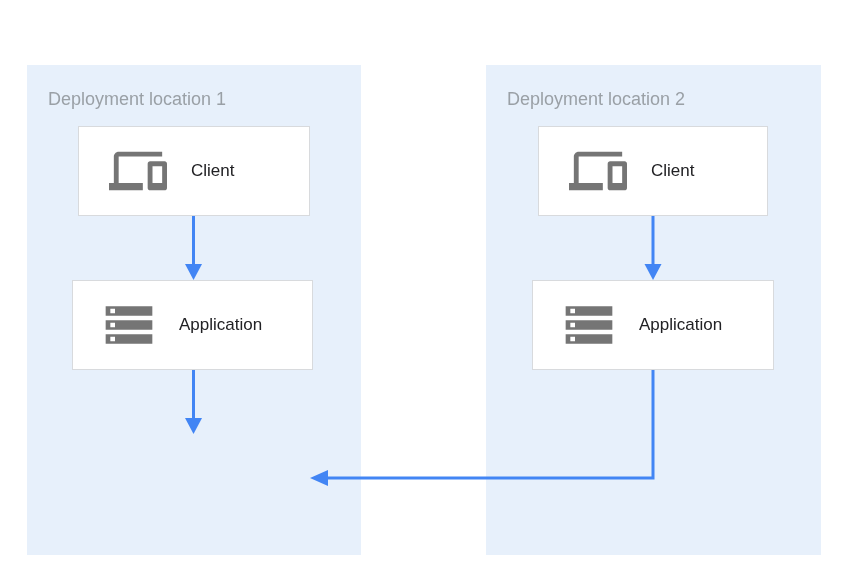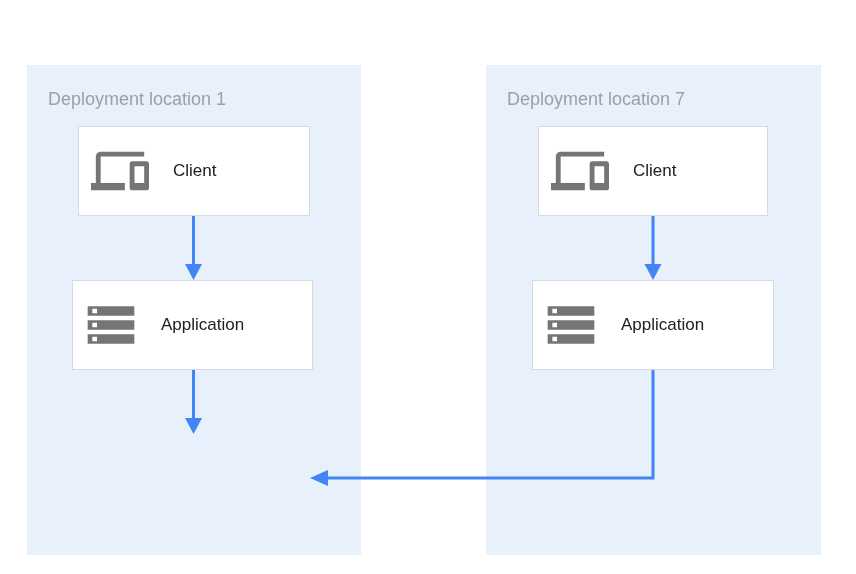--- a/index.html
+++ b/index.html
@@ -33,21 +33,21 @@
     color: #9aa0a6;
     white-space: nowrap;
   }
   .node {
     position: absolute;
     background: #ffffff;
     border: 1px solid #d8dadd;
     box-sizing: border-box;
     display: flex;
     align-items: center;
-    padding-left: 10px;
+    padding-left: 28px;
   }
   .n-client1 { left: 78px;  top: 98px;  width: 232px; height: 90px; }
   .n-app1    { left: 72px;  top: 252px; width: 241px; height: 90px; }
   .n-db1     { left: 79px;  top: 407px; width: 229px; height: 90px; }
   .n-client2 { left: 538px; top: 98px;  width: 230px; height: 90px; }
   .n-app2    { left: 532px; top: 252px; width: 242px; height: 90px; }
   .node .icon {
     flex: 0 0 auto;
     display: flex;
     align-items: center;
@@ -79,21 +79,21 @@
 </head>
 <body>
 
 <div class="canvas">
 
   <div class="panel panel-1">
     <div class="panel-label">Deployment location 1</div>
   </div>
 
   <div class="panel panel-2">
-    <div class="panel-label">Deployment location 7</div>
+    <div class="panel-label">Deployment location 2</div>
   </div>
 
   <svg class="edges" viewBox="0 0 856 574" xmlns="http://www.w3.org/2000/svg">
 
     <g>
       <line x1="193.5" y1="188" x2="193.5" y2="238"></line>
       <polygon points="185,236 202,236 193.5,252"></polygon>
     </g>
 
     <g>

